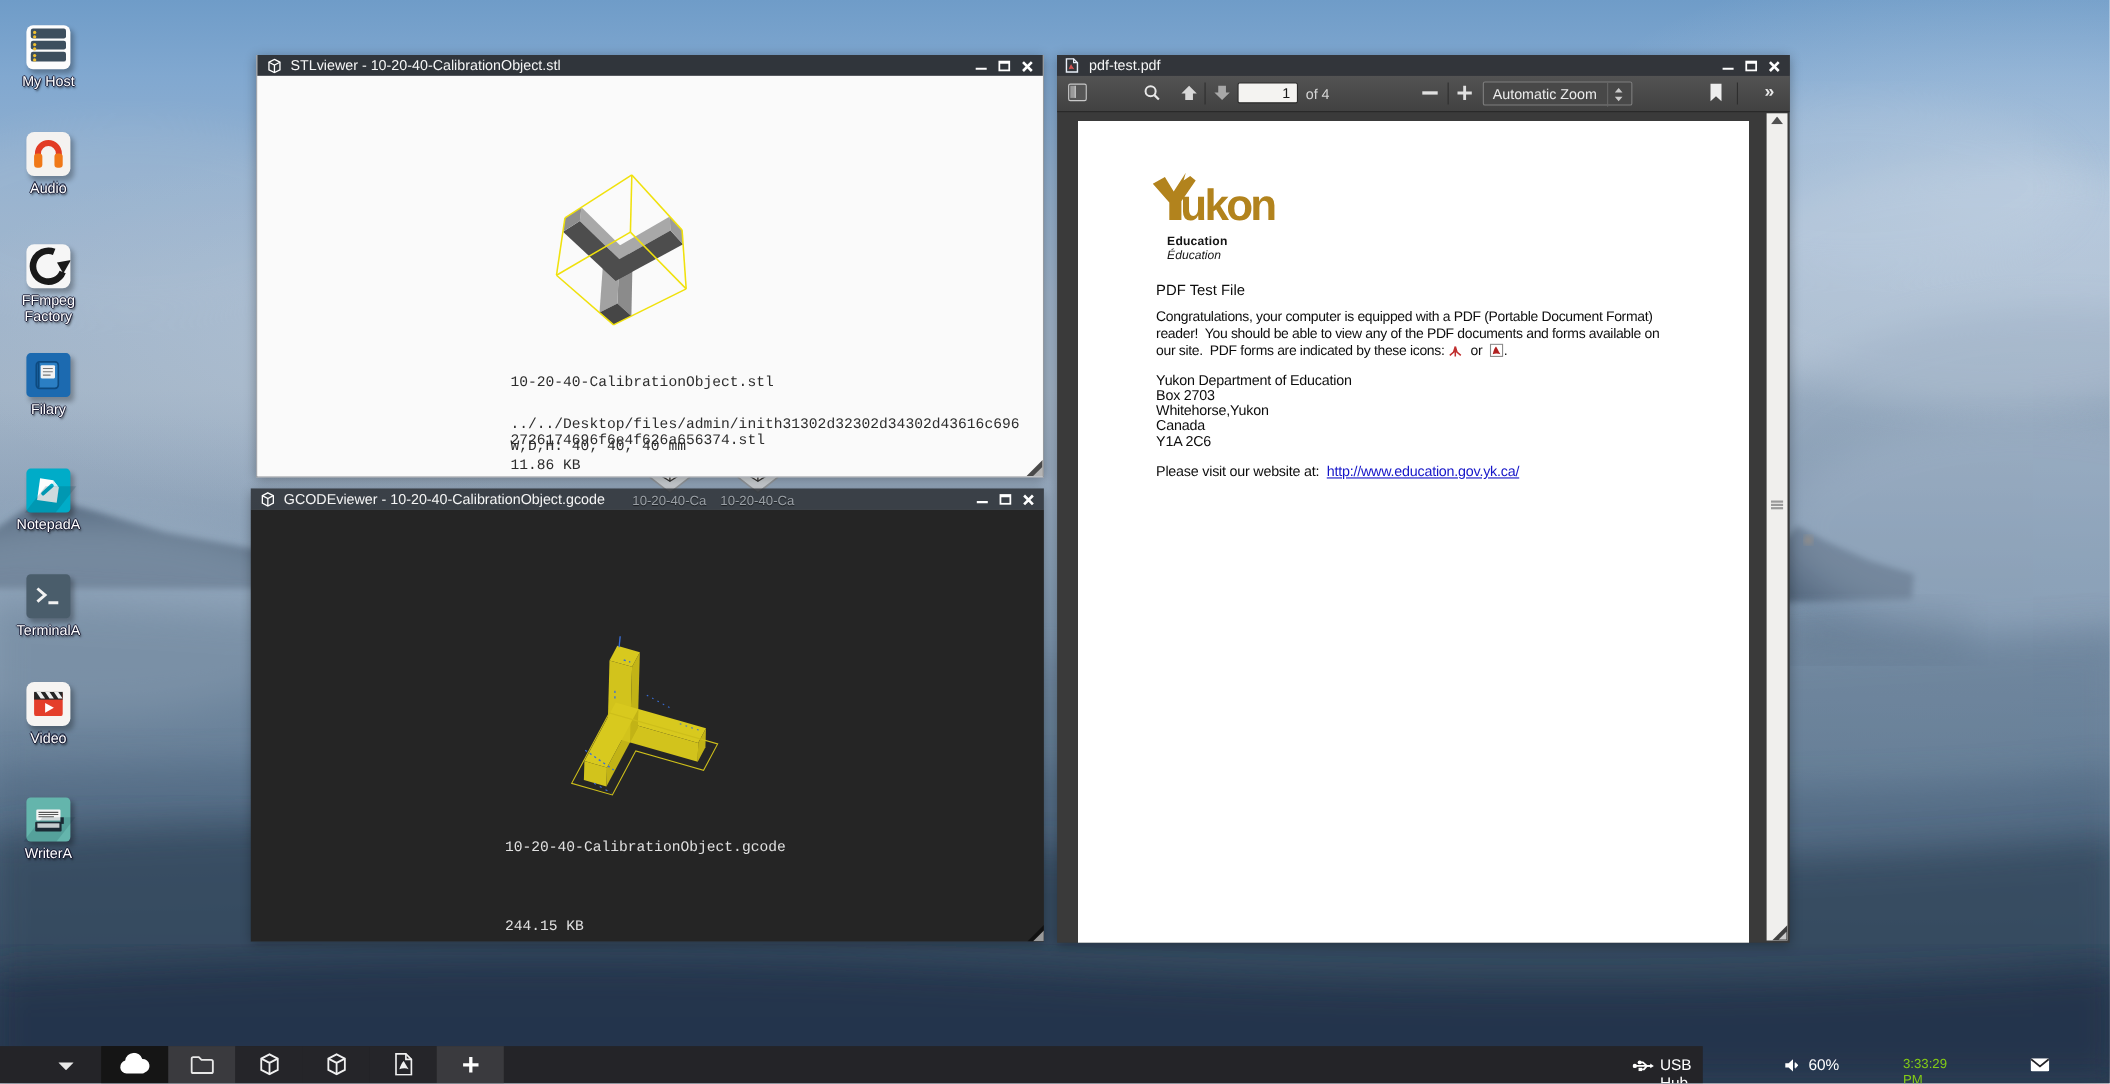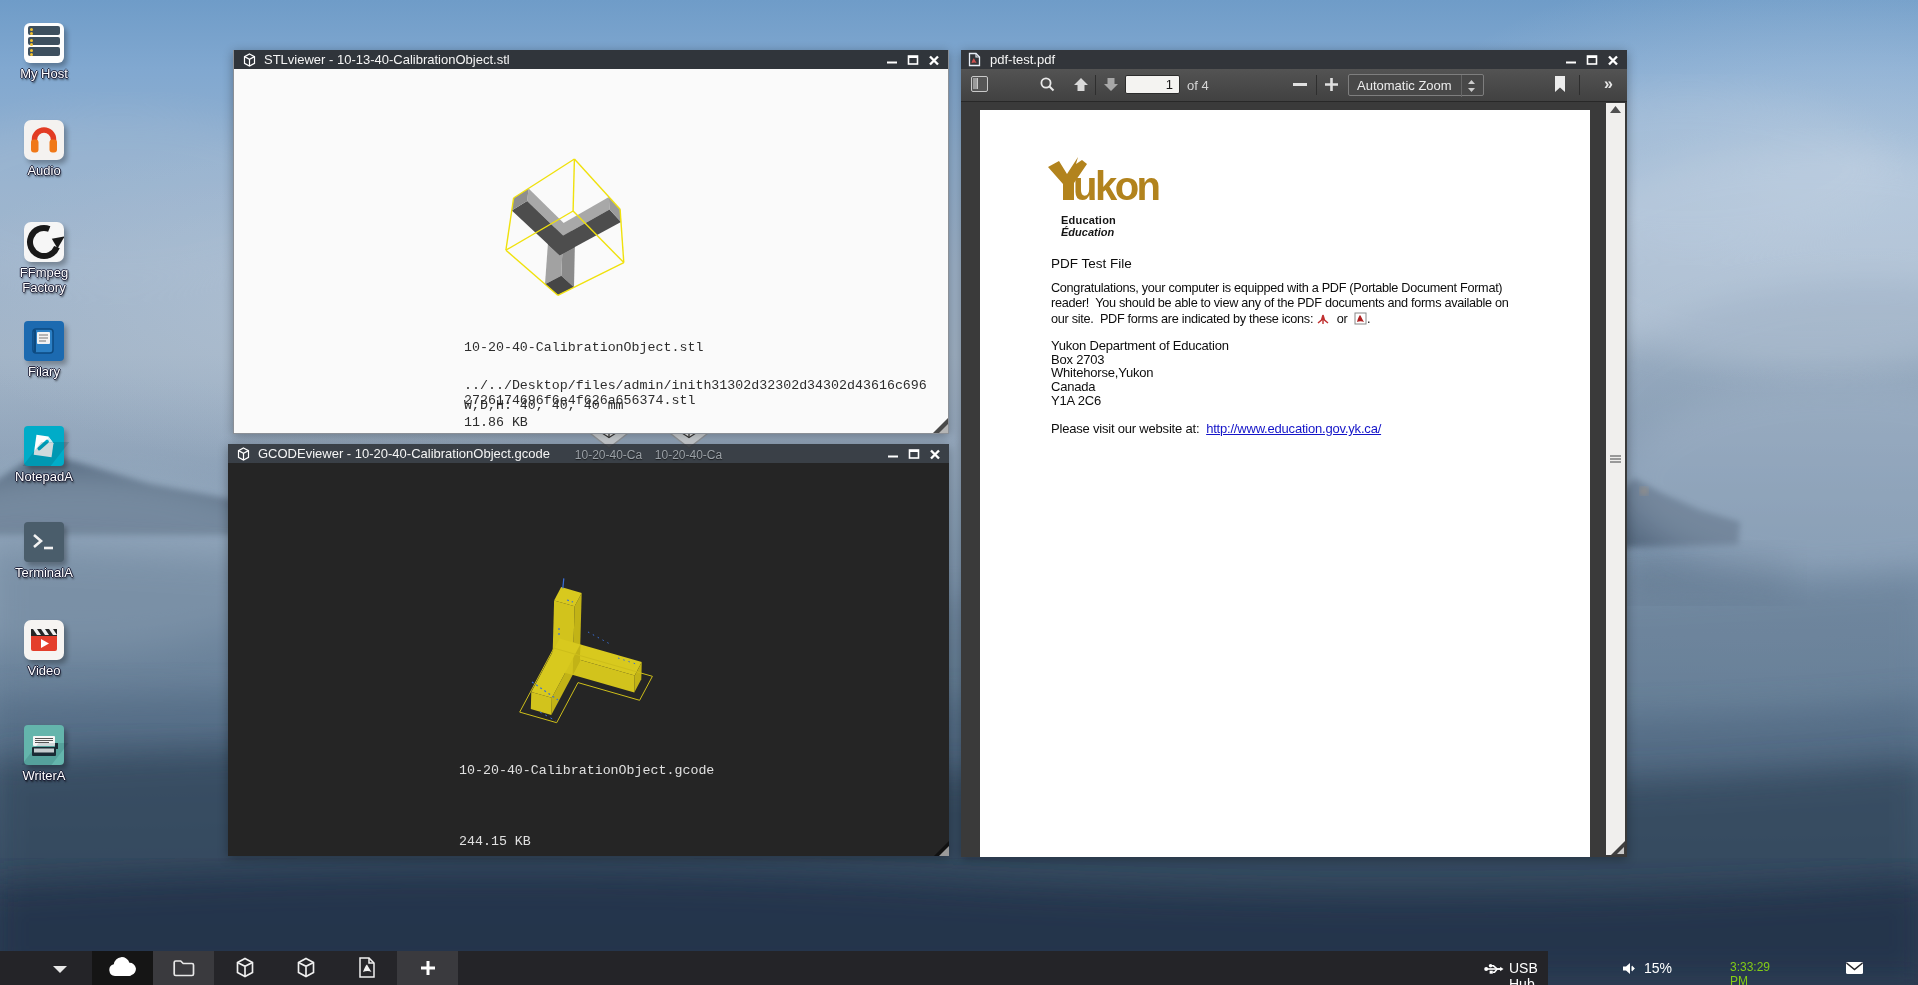--- a/index.html
+++ b/index.html
@@ -158,21 +158,21 @@
       </svg>
 
 </div>
 
 <div class="win" id="stlwin" style="left:233px;top:50px;width:716px;height:384px;background:#fafafa;border:1px solid #8a8f96;border-top:none">
   <div class="tbar">
         <span style="position:absolute;left:9px;top:3px"><svg width="13" height="14" viewBox="0 0 13 14">
             <path d="M6.5 1 l5 2.6 v6.8 l-5 2.6 -5 -2.6 V3.6 Z" fill="none" stroke="#fff" stroke-width="1.2"></path>
             <path d="M1.5 3.6 l5 2.6 5-2.6 M6.5 6.2 V13" fill="none" stroke="#fff" stroke-width="1.2"></path>
           </svg></span>
-        <span class="ttl">STLviewer - 10-13-40-CalibrationObject.stl</span>
+        <span class="ttl">STLviewer - 10-20-40-CalibrationObject.stl</span>
   <div class="wbtns">
           <svg width="12" height="12">
             <line x1="1" y1="8.5" x2="11" y2="8.5" stroke="#fff" stroke-width="2"></line>
           </svg>
           <svg width="12" height="12">
             <rect x="1.5" y="2" width="9" height="8" fill="none" stroke="#fff" stroke-width="1.6"></rect>
             <line x1="1.5" y1="3" x2="10.5" y2="3" stroke="#fff" stroke-width="2"></line>
           </svg>
           <svg width="12" height="12">
             <path d="M2 2.5 L10 10.5 M10 2.5 L2 10.5" stroke="#fff" stroke-width="2.4"></path>
@@ -318,21 +318,21 @@
           </svg></div>
     <div style="position:absolute;right:47px;top:6px;width:1px;height:20px;background:#2e2e2e"></div>
     <div style="position:absolute;right:16px;top:6px;color:#e8e8e8;font-size:16px;font-weight:bold;letter-spacing:-2px">»</div>
   </div>
   <div id="pdfpage" style="position:absolute;left:19px;top:60px;width:610px;height:747px;background:#fff;overflow:hidden">
     <svg width="145" height="60" style="position:absolute;left:66px;top:46px" viewBox="0 0 145 60">
       <path d="M2 11 L13 5 L21 18 L32 1 L30 8 L36 4 L41 8 L28 27 L28 44 L17 44 L17 28 Z" fill="#b2831d"></path>
       <text x="27" y="44" font-family="Liberation Sans,sans-serif" font-weight="bold" font-size="40" fill="#b2831d" letter-spacing="-2.5">ukon</text>
     </svg>
     <div style="position:absolute;left:81px;top:104px;color:#151515;font-size:11px;font-weight:bold;letter-spacing:.2px">Education</div>
-    <div style="position:absolute;left:81px;top:115.5px;color:#151515;font-size:11px;font-weight:bold;font-style:italic">Éducation</div>
+    <div style="position:absolute;left:81px;top:115.5px;color:#151515;font-size:11px;font-weight:normal;font-style:italic">Éducation</div>
     <div style="position:absolute;left:71px;top:146px;color:#0d0d0d;font-size:13.5px">PDF Test File</div>
     <div style="position:absolute;left:71px;top:171px;width:540px;color:#0d0d0d;font-size:12.7px;letter-spacing:-.3px;line-height:15.4px">Congratulations, your computer is equipped with a PDF (Portable Document Format)<br>reader!&nbsp; You should be able to view any of the PDF documents and forms available on<br>our site.&nbsp; PDF forms are indicated by these icons: <svg width="14" height="12" style="vertical-align:-2px">
             <path d="M7 2 L8.5 7 L12 10 M7 2 L5.5 7 L2 10 M7 2 L7 11" stroke="#c03030" stroke-width="1.4" fill="none"></path>
           </svg> &nbsp;or&nbsp; <svg width="13" height="13" style="vertical-align:-2px">
             <rect x="1" y="1" width="11" height="11" fill="none" stroke="#888" stroke-width="1"></rect>
             <path d="M3 10 C4 6 5 4 6 3 C7 4 8 7 10 10 C8 9 5 9 3 10Z" fill="#b02020"></path>
           </svg>.</div>
     <div style="position:absolute;left:71px;top:229px;color:#0d0d0d;font-size:13px;letter-spacing:-.2px;line-height:13.7px">Yukon Department of Education<br>Box 2703<br>Whitehorse,Yukon<br>Canada<br>Y1A 2C6</div>
     <div style="position:absolute;left:71px;top:311px;color:#0d0d0d;font-size:13px;letter-spacing:-.2px">Please visit our website at:&nbsp; <span style="color:#1414c8;text-decoration:underline">http://www.education.gov.yk.ca/</span></div>
   </div>
@@ -397,21 +397,21 @@
         <path d="M13.2 7 L10.5 10.2 L8.8 10.2" stroke="#fff" stroke-width="1.6" fill="none"></path>
         <rect x="5.6" y="8.7" width="3.2" height="3" fill="#fff"></rect>
         <path d="M16.2 4.8 L19.5 7 L16.2 9.2 Z" fill="#fff"></path>
       </svg>
   <div style="position:absolute;left:1509px;top:9px;color:#fff;font-size:14px">USB Hub</div>
   <svg width="13" height="13" style="position:absolute;left:1622px;top:11px">
         <path d="M1 4.5 H4 L8 1 V12 L4 8.5 H1 Z" fill="#fff"></path>
         <path d="M9.5 4 L12.5 6.5 L9.5 9 M9.5 6.5 H12.5" stroke="none" fill="#fff"></path>
         <path d="M10 3.5 L12.8 6.5 L10 9.5 Z" fill="#fff"></path>
       </svg>
-  <div style="position:absolute;left:1644px;top:9px;color:#fff;font-size:14px">15%</div>
+  <div style="position:absolute;left:1644px;top:9px;color:#fff;font-size:14px">60%</div>
   <div style="position:absolute;left:1730px;top:9px;color:#84cc16;font-size:12px">3:33:29 PM</div>
   <svg width="17" height="12" style="position:absolute;left:1846px;top:11px">
         <rect x="0" y="0" width="17" height="12" rx="1.5" fill="#fff"></rect>
         <path d="M0.5 1 L8.5 7.5 L16.5 1" fill="none" stroke="#242428" stroke-width="1.6"></path>
       </svg>
 </div>
 
 </div>
 
 </body></html>

